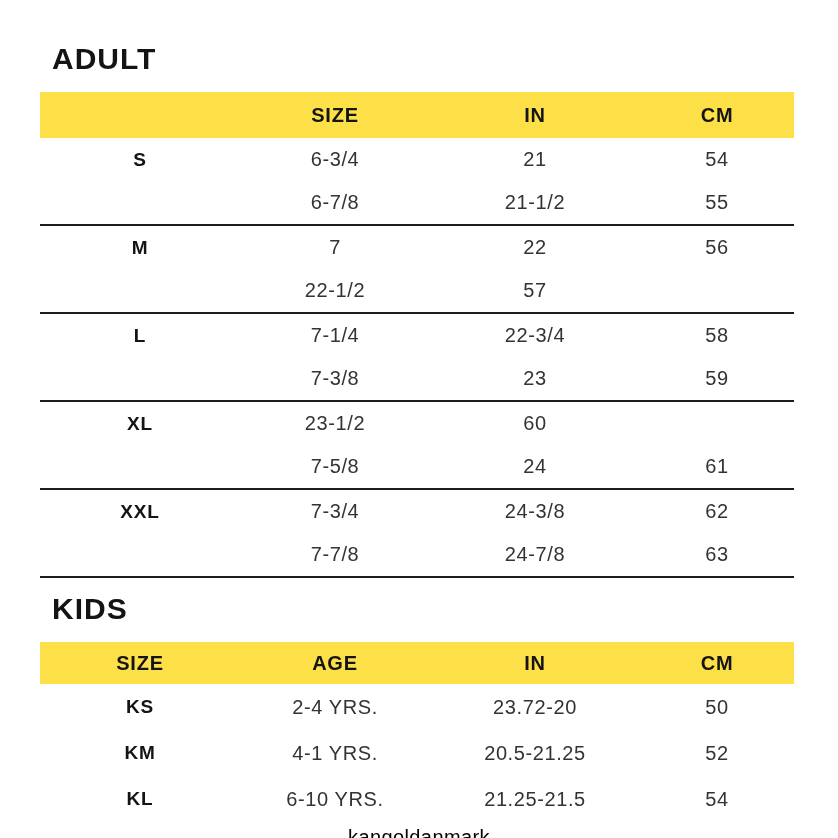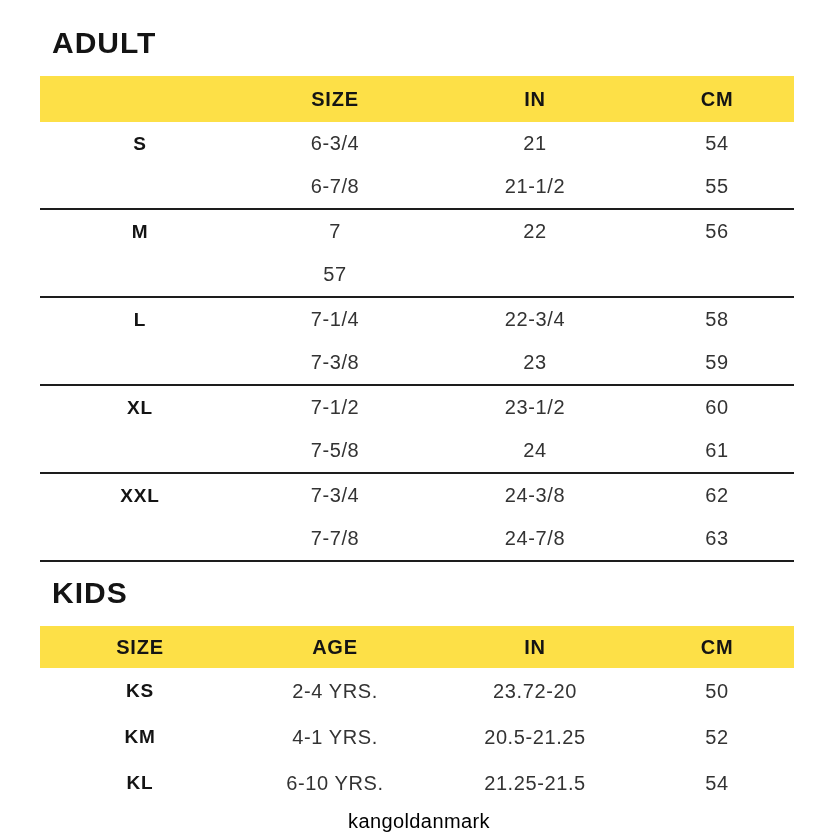--- a/index.html
+++ b/index.html
@@ -9,21 +9,21 @@
     background: #ffffff;
     width: 838px;
     height: 838px;
     overflow: hidden;
     font-family: "Liberation Sans", sans-serif;
     color: #111111;
   }
   .page {
     width: 838px;
     height: 838px;
-    padding-top: 26px;
+    padding-top: 42px;
   }
   .section-title {
     margin: 0 0 16px 52px;
     font-size: 30px;
     line-height: 34px;
     font-weight: 800;
     letter-spacing: 1px;
     color: #141414;
   }
   .section-title.kids { margin-top: 14px; margin-bottom: 16px; }
@@ -104,20 +104,21 @@
 
     <div class="size-group">
       <div class="trow">
         <div class="cell lead">M</div>
         <div class="cell">7</div>
         <div class="cell">22</div>
         <div class="cell">56</div>
       </div>
       <div class="trow">
         <div class="cell lead"></div>
+        <div class="cell">22-1/2</div>
         <div class="cell">57</div>
       </div>
     </div>
 
     <div class="size-group">
       <div class="trow">
         <div class="cell lead">L</div>
         <div class="cell">7-1/4</div>
         <div class="cell">22-3/4</div>
         <div class="cell">58</div>
@@ -126,21 +127,20 @@
         <div class="cell lead"></div>
         <div class="cell">7-3/8</div>
         <div class="cell">23</div>
         <div class="cell">59</div>
       </div>
     </div>
 
     <div class="size-group">
       <div class="trow">
         <div class="cell lead">XL</div>
-        <div class="cell">7-1/2</div>
         <div class="cell">23-1/2</div>
         <div class="cell">60</div>
       </div>
       <div class="trow">
         <div class="cell lead"></div>
         <div class="cell">7-5/8</div>
         <div class="cell">24</div>
         <div class="cell">61</div>
       </div>
     </div>

